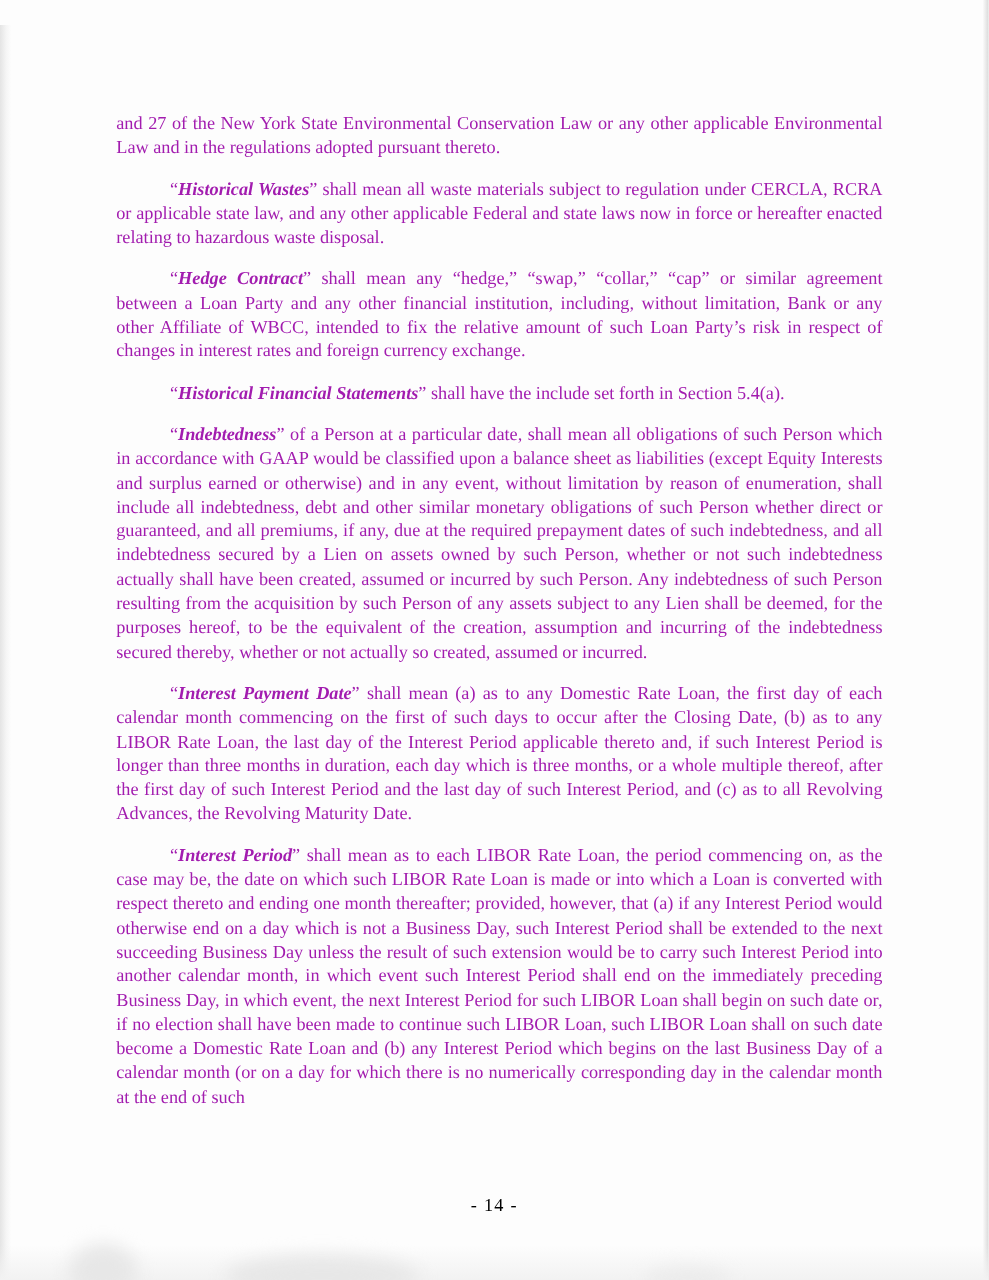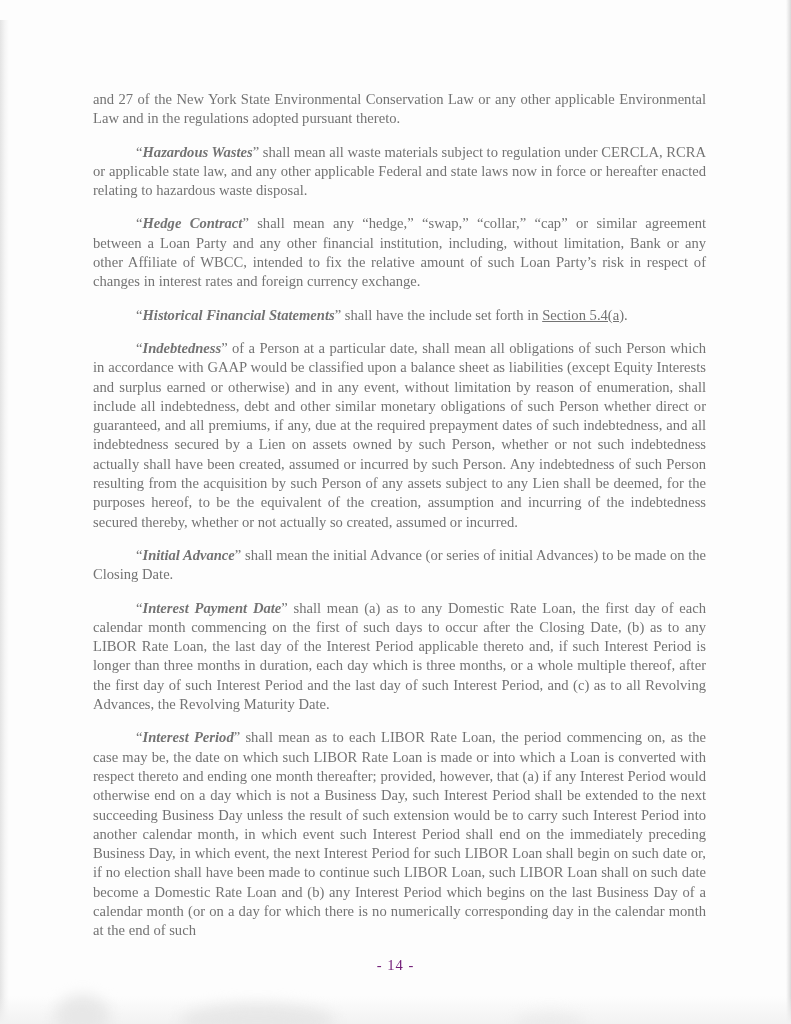--- a/index.html
+++ b/index.html
@@ -10,37 +10,37 @@
     overflow:hidden;
     font-family:"Liberation Serif","DejaVu Serif",serif;
   }
   .page {
     position:absolute; inset:0;
     background:#fdfdfd;
   }
   .text-block {
     position:absolute;
     left:93px; top:90px; width:613px;
-    color:#737373;
+    color:#a21caf;
     font-size:14.6px;
     line-height:19.3px;
     text-align:justify;
   }
   .para { margin:0 0 14px 0; }
   .para.indent { text-indent:43px; }
   .seg-normal { }
   .seg-term { font-weight:bold; font-style:italic; }
-  .seg-underline { text-decoration:underline; }
+  .seg-underline { }
   .seg-italic { }
   .footer {
     position:absolute;
     top:957px; left:0; width:791px;
     text-align:center;
     font-size:14.6px;
-    color:#701a75;
+    color:#000000;
     letter-spacing:1px;
   }
   
   .edge-left {
     position:absolute; left:0; top:20px; bottom:0; width:9px;
     background:linear-gradient(to right, #e4e4e4, #f5f5f5 55%, rgba(255,255,255,0));
   }
   .edge-right {
     position:absolute; right:0; top:0; bottom:0; width:5px;
     background:linear-gradient(to left, #d9d9d9, rgba(255,255,255,0));
@@ -65,23 +65,22 @@
 <div class="page">
   <div class="edge-left"></div>
   <div class="edge-right"></div>
   <div class="edge-bottom"></div>
   <div class="smudge smudge-1"></div>
   <div class="smudge smudge-2"></div>
   <div class="smudge smudge-3"></div>
 
   <div class="text-block">
       <p class="para"><span class="seg-normal">and 27 of the New York State Environmental Conservation Law or any other applicable Environmental Law and in the regulations adopted pursuant thereto.</span></p>
-      <p class="para indent"><span class="seg-normal">“</span><span class="seg-term">Hazardous Wastes</span><span class="seg-normal">” shall mean all waste materials subject to regulation under CERCLA, RCRA or applicable state law, and any other applicable Federal and state laws now in force or hereafter enacted relating to hazardous waste disposal.</span></p>
+      <p class="para indent"><span class="seg-normal">“</span><span class="seg-term">Historical Wastes</span><span class="seg-normal">” shall mean all waste materials subject to regulation under CERCLA, RCRA or applicable state law, and any other applicable Federal and state laws now in force or hereafter enacted relating to hazardous waste disposal.</span></p>
       <p class="para indent"><span class="seg-normal">“</span><span class="seg-term">Hedge Contract</span><span class="seg-normal">” shall mean any “hedge,” “swap,” “collar,” “cap” or similar agreement between a Loan Party and any other financial institution, including, without limitation, Bank or any other Affiliate of WBCC, intended to fix the relative amount of such Loan Party’s risk in respect of changes in interest rates and foreign currency exchange.</span></p>
       <p class="para indent"><span class="seg-normal">“</span><span class="seg-term">Historical Financial Statements</span><span class="seg-normal">” shall have the include set forth in </span><span class="seg-underline">Section 5.4(a)</span><span class="seg-normal">.</span></p>
       <p class="para indent"><span class="seg-normal">“</span><span class="seg-term">Indebtedness</span><span class="seg-normal">” of a Person at a particular date, shall mean all obligations of such Person which in accordance with GAAP would be classified upon a balance sheet as liabilities (except Equity Interests and surplus earned or otherwise) and in any event, without limitation by reason of enumeration, shall include all indebtedness, debt and other similar monetary obligations of such Person whether direct or guaranteed, and all premiums, if any, due at the required prepayment dates of such indebtedness, and all indebtedness secured by a Lien on assets owned by such Person, whether or not such indebtedness actually shall have been created, assumed or incurred by such Person.  Any indebtedness of such Person resulting from the acquisition by such Person of any assets subject to any Lien shall be deemed, for the purposes hereof, to be the equivalent of the creation, assumption and incurring of the indebtedness secured thereby, whether or not actually so created, assumed or incurred.</span></p>
-      <p class="para indent"><span class="seg-normal">“</span><span class="seg-term">Initial Advance</span><span class="seg-normal">” shall mean the initial Advance (or series of initial Advances) to be made on the Closing Date.</span></p>
       <p class="para indent"><span class="seg-normal">“</span><span class="seg-term">Interest Payment Date</span><span class="seg-normal">” shall mean (a) as to any Domestic Rate Loan, the first day of each calendar month commencing on the first of such days to occur after the Closing Date, (b) as to any LIBOR Rate Loan, the last day of the Interest Period applicable thereto and, if such Interest Period is longer than three months in duration, each day which is three months, or a whole multiple thereof, after the first day of such Interest Period and the last day of such Interest Period, and (c) as to all Revolving Advances, the Revolving Maturity Date.</span></p>
       <p class="para indent"><span class="seg-normal">“</span><span class="seg-term">Interest Period</span><span class="seg-normal">” shall mean as to each LIBOR Rate Loan, the period commencing on, as the case may be, the date on which such LIBOR Rate Loan is made or into which a Loan is converted with respect thereto and ending one month thereafter; </span><span class="seg-italic">provided, however</span><span class="seg-normal">, that (a) if any Interest Period would otherwise end on a day which is not a Business Day, such Interest Period shall be extended to the next succeeding Business Day unless the result of such extension would be to carry such Interest Period into another calendar month, in which event such Interest Period shall end on the immediately preceding Business Day, in which event, the next Interest Period for such LIBOR Loan shall begin on such date or, if no election shall have been made to continue such LIBOR Loan, such LIBOR Loan shall on such date become a Domestic Rate Loan and (b) any Interest Period which begins on the last Business Day of a calendar month (or on a day for which there is no numerically corresponding day in the calendar month at the end of such</span></p>
     </div>
 
   <div class="footer">- 14 -</div>
 </div>
 
 </body></html>

